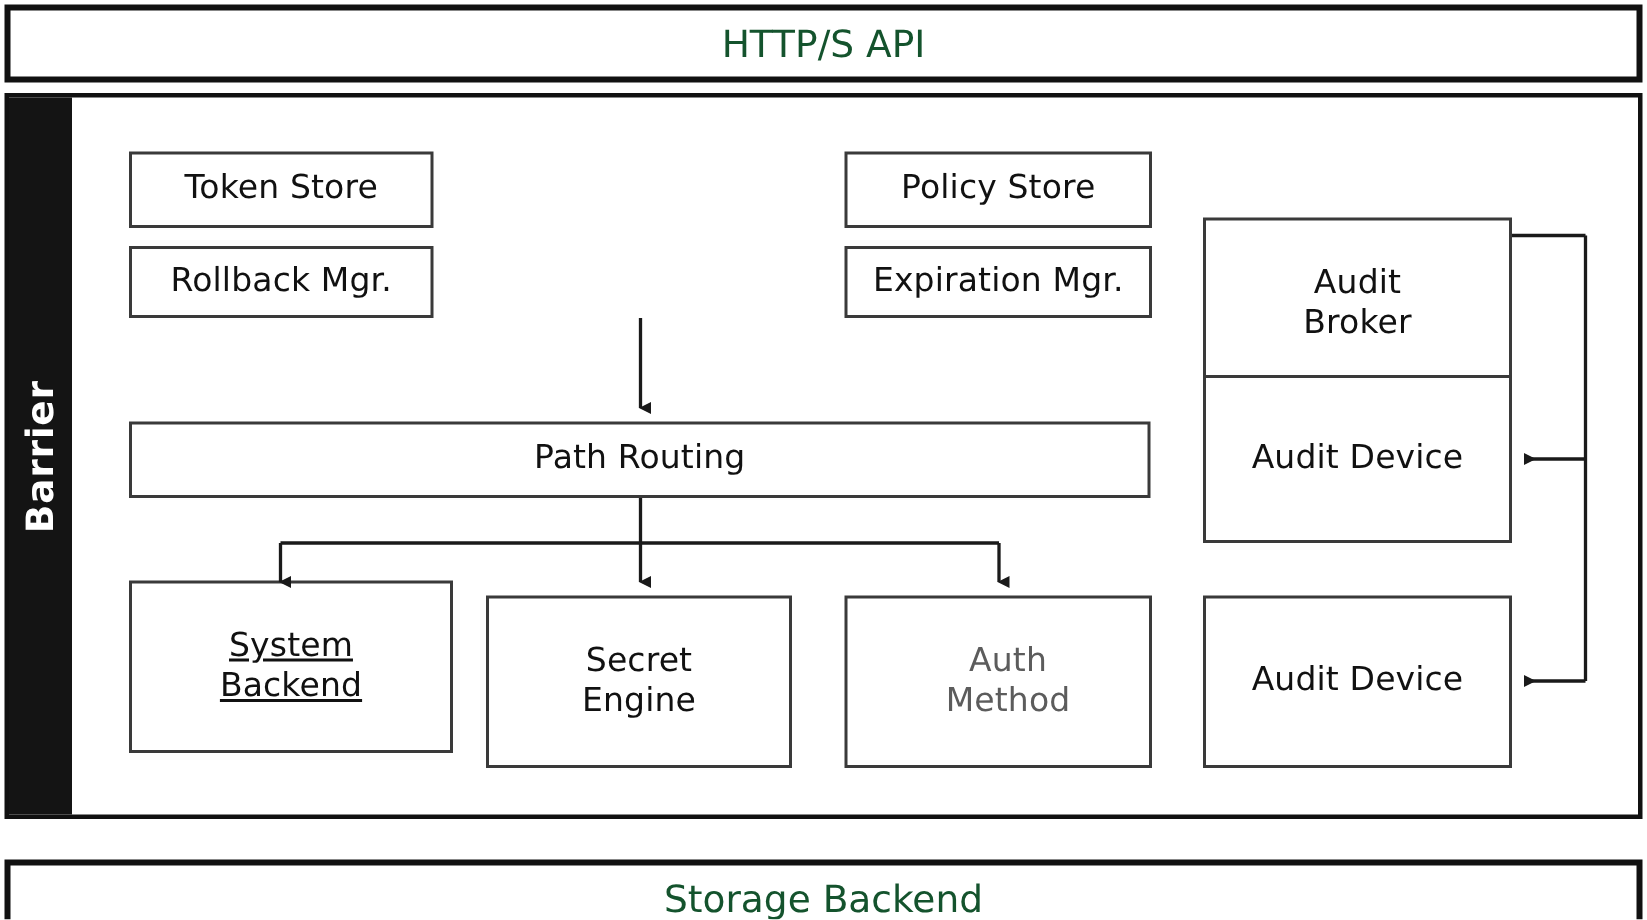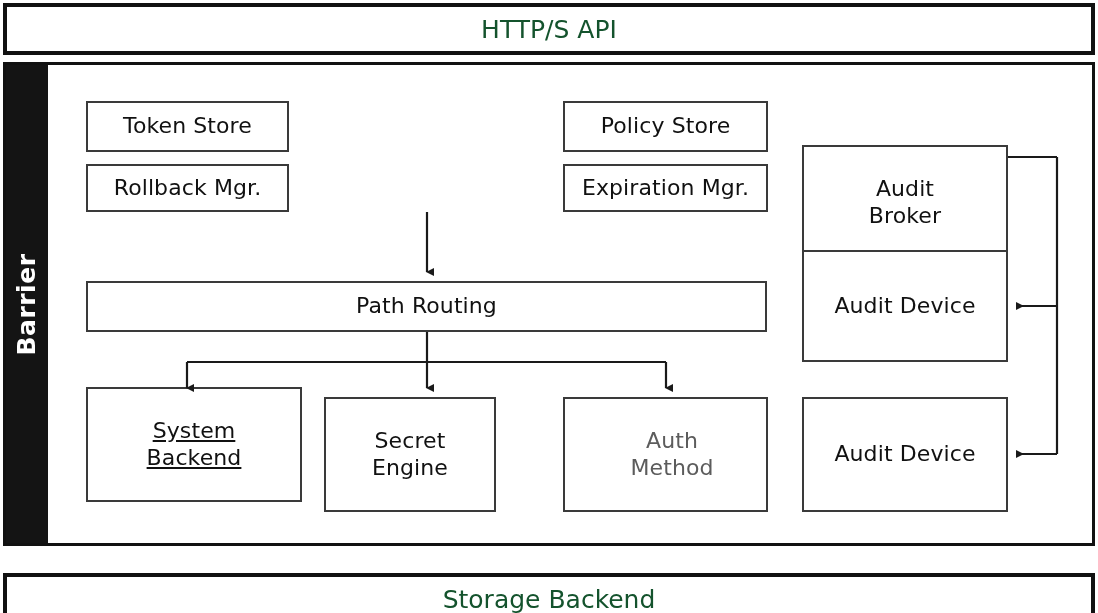--- a/index.html
+++ b/index.html
@@ -122,21 +122,21 @@
 
   <div class="box" style="left:802px; top:250px; width:206px; height:112px;">
     <span>Audit Device</span>
   </div>
 
   <div class="box twoline" style="left:86px; top:387px; width:216px; height:115px;text-decoration:underline;">
     <span>System</span>
     <span>Backend</span>
   </div>
 
-  <div class="box twoline" style="left:324px; top:397px; width:172px; height:115px;">
+  <div class="box twoline" style="left:324px; top:397px; width:204px; height:115px;">
     <span>Secret</span>
     <span>Engine</span>
   </div>
 
   <div class="box twoline muted" style="left:563px; top:397px; width:205px; height:115px;padding-left:13px;">
     <span>Auth</span>
     <span>Method</span>
   </div>
 
   <div class="box" style="left:802px; top:397px; width:206px; height:115px;">

